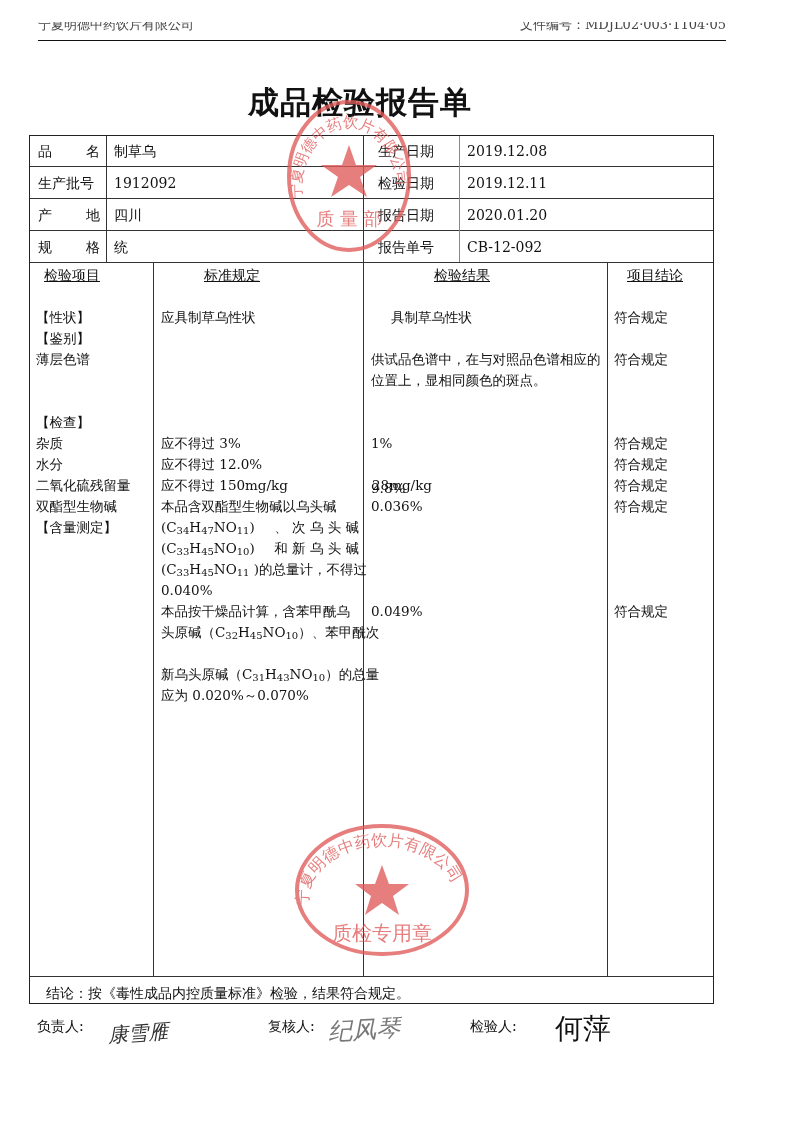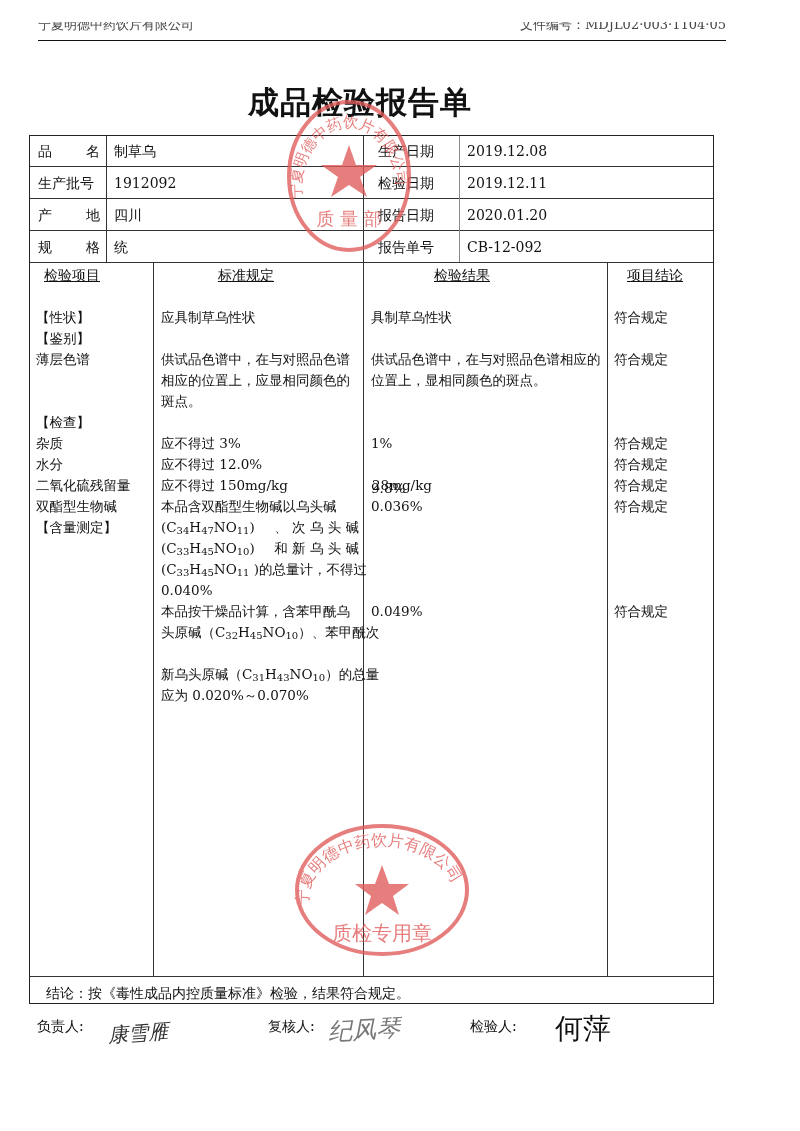--- a/index.html
+++ b/index.html
@@ -75,36 +75,35 @@
       <span class="lbl-spread">
         <span>规</span>
         <span>格</span>
       </span>
     </div>
   <div class="cell" style="left:84px;top:101px;">统</div>
   <div class="cell" style="left:348px;top:101px;">报告单号</div>
   <div class="cell" style="left:437px;top:101px;">CB-12-092</div>
 
   <div class="col-head" style="left:14px;">检验项目</div>
-  <div class="col-head" style="left:188px;font-family:Liberation Mono, monospace;">标准规定</div>
+  <div class="col-head" style="left:174px;font-family:Liberation Mono, monospace;">标准规定</div>
   <div class="col-head" style="left:404px;">检验结果</div>
   <div class="col-head" style="left:597px;">项目结论</div>
 
   <div class="txt" style="left:6px;top:171px;">【性状】</div>
   <div class="txt" style="left:6px;top:192px;">【鉴别】</div>
   <div class="txt" style="left:6px;top:213px;">薄层色谱</div>
   <div class="txt" style="left:6px;top:276px;">【检查】</div>
   <div class="txt" style="left:6px;top:297px;">杂质</div>
   <div class="txt" style="left:6px;top:318px;">水分</div>
   <div class="txt" style="left:6px;top:339px;">二氧化硫残留量</div>
   <div class="txt" style="left:6px;top:360px;">双酯型生物碱</div>
   <div class="txt" style="left:6px;top:381px;">【含量测定】</div>
 
   <div class="txt" style="left:131px;top:171px;">应具制草乌性状</div>
-  <div class="txt wrap" style="left:131px;top:213px;width:198px;">供试品色谱中，在与对照品色谱相应的位置上，应显相同颜色的斑点。</div>
   <div class="txt" style="left:131px;top:297px;">应不得过 3%</div>
   <div class="txt" style="left:131px;top:318px;">应不得过 12.0%</div>
   <div class="txt" style="left:131px;top:339px;">应不得过 150mg/kg</div>
   <div class="txt" style="left:131px;top:360px;">本品含双酯型生物碱以乌头碱</div>
   <div class="txt" style="left:131px;top:381px;width:198px;display:flex;justify-content:space-between;">
     <span>(C<sub>34</sub>H<sub>47</sub>NO<sub>11</sub>)</span>
       <span>、 次 乌 头 碱</span>
   </div>
   <div class="txt" style="left:131px;top:402px;width:198px;display:flex;justify-content:space-between;">
     <span>(C<sub>33</sub>H<sub>45</sub>NO<sub>10</sub>)</span>
@@ -117,21 +116,21 @@
 
   <div class="txt" style="left:131px;top:465px;">本品按干燥品计算，含苯甲酰乌</div>
   <div class="txt" style="left:131px;top:486px;">
     <span>头原碱</span><span>（C<sub>32</sub>H<sub>45</sub>NO<sub>10</sub>）</span><span>、苯甲酰次</span>
   </div>
   <div class="txt" style="left:131px;top:528px;">
     <span>新乌头原碱</span><span>（C<sub>31</sub>H<sub>43</sub>NO<sub>10</sub>）</span><span>的总量</span>
   </div>
   <div class="txt" style="left:131px;top:549px;">应为 0.020%～0.070%</div>
 
-  <div class="txt" style="left:341px;top:171px;">具制草乌性状</div>
+  <div class="txt" style="left:361px;top:171px;">具制草乌性状</div>
   <div class="txt wrap" style="left:341px;top:213px;width:234px;">供试品色谱中，在与对照品色谱相应的位置上，显相同颜色的斑点。</div>
   <div class="txt" style="left:341px;top:297px;">1%</div>
   <div class="txt" style="left:341px;top:318px;margin-top:24px;">9.8%</div>
   <div class="txt" style="left:342px;top:339px;">28mg/kg</div>
   <div class="txt" style="left:341px;top:360px;">0.036%</div>
   <div class="txt" style="left:341px;top:465px;">0.049%</div>
 
   <div class="txt" style="left:584px;top:171px;">符合规定</div>
   <div class="txt" style="left:584px;top:213px;">符合规定</div>
   <div class="txt" style="left:584px;top:297px;">符合规定</div>

